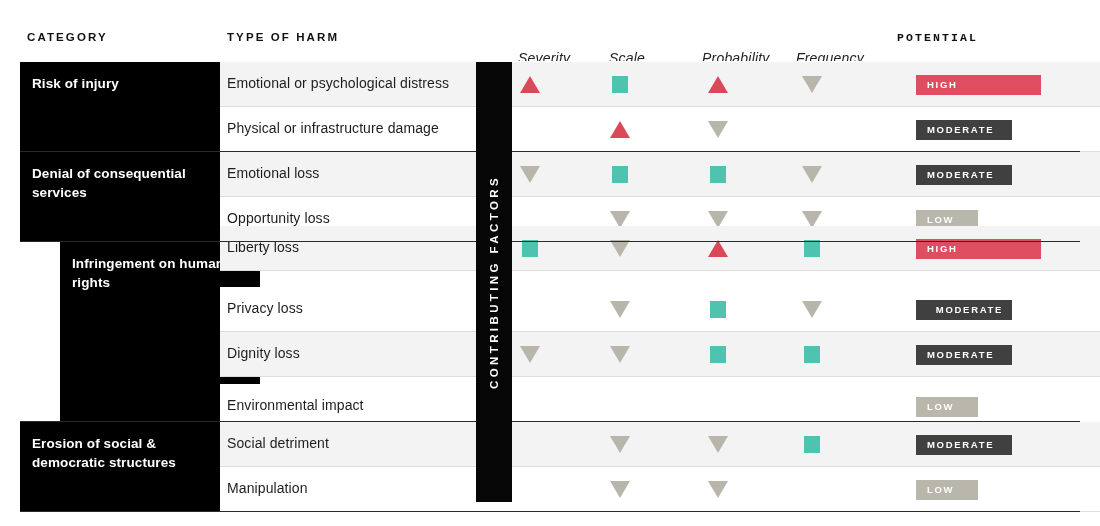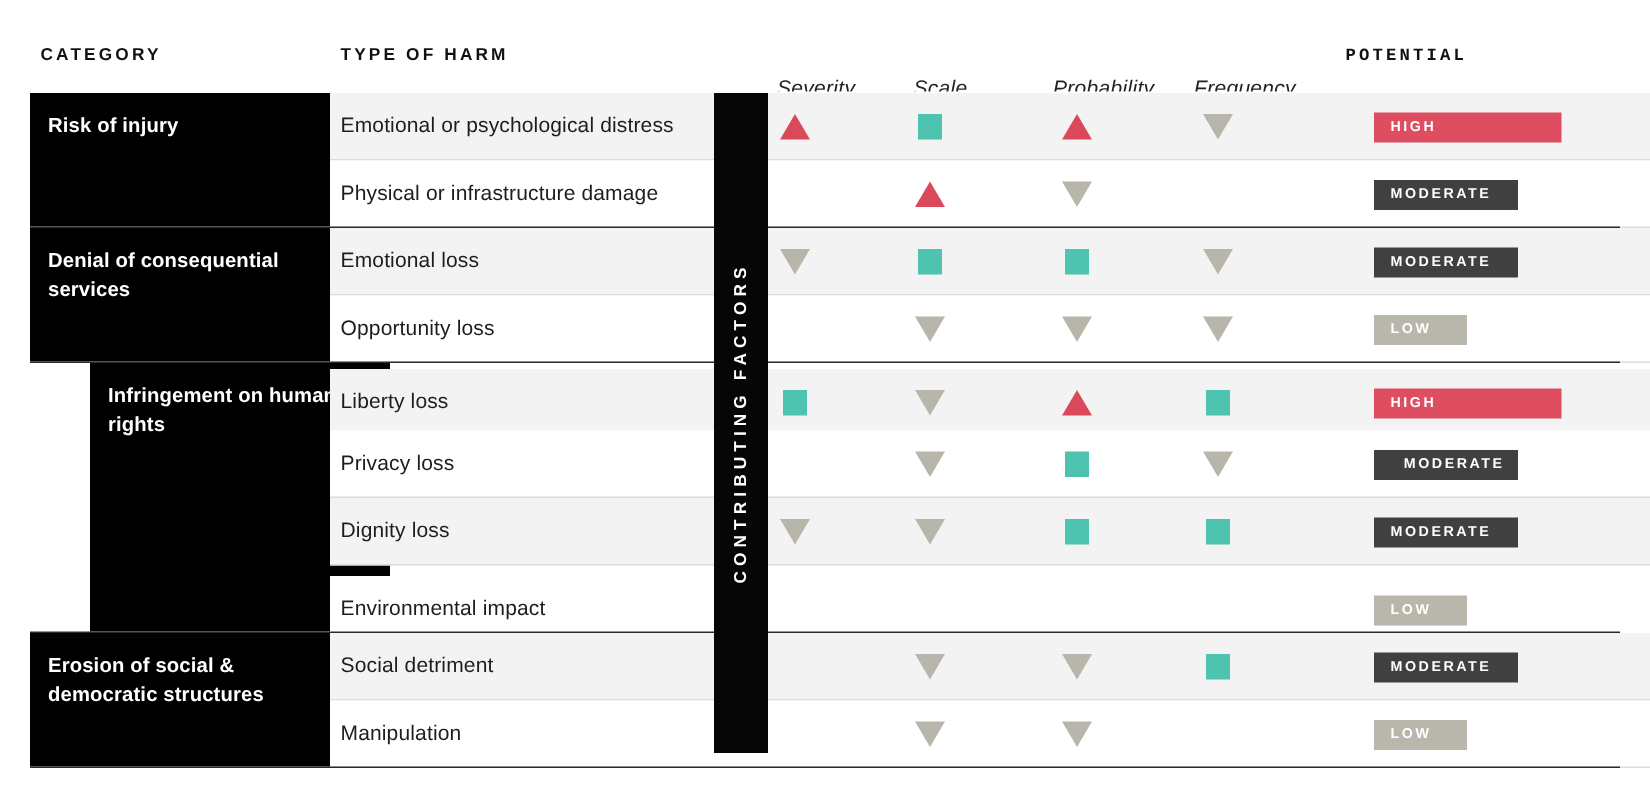--- a/index.html
+++ b/index.html
@@ -252,21 +252,21 @@
         </div>
         <div class="row plain" style="top: 135px;">
           <div class="rowbg"></div>
           <div class="harm">Opportunity loss</div>
           <div class="mk mk-down" style="left: 390px; top: 14px;"></div>
           <div class="mk mk-down" style="left: 488px; top: 14px;"></div>
           <div class="mk mk-down" style="left: 582px; top: 14px;"></div>
           <div class="badge low" style="left: 696px; top: 13px;">LOW</div>
           <div class="row-line"></div>
         </div>
-        <div class="row shade" style="top: 184px;">
+        <div class="row shade" style="top: 164px;">
           <div class="rowbg"></div>
           <div class="harm">Liberty loss</div>
           <div class="mk mk-square" style="left: 302px; top: 14px;"></div>
           <div class="mk mk-down" style="left: 390px; top: 14px;"></div>
           <div class="mk mk-up" style="left: 488px; top: 14px;"></div>
           <div class="mk mk-square" style="left: 584px; top: 14px;"></div>
           <div class="badge high" style="left: 696px; top: 13px;">HIGH</div>
           <div class="row-line"></div>
         </div>
         <div class="row plain" style="top: 225px; text-align: center;">

